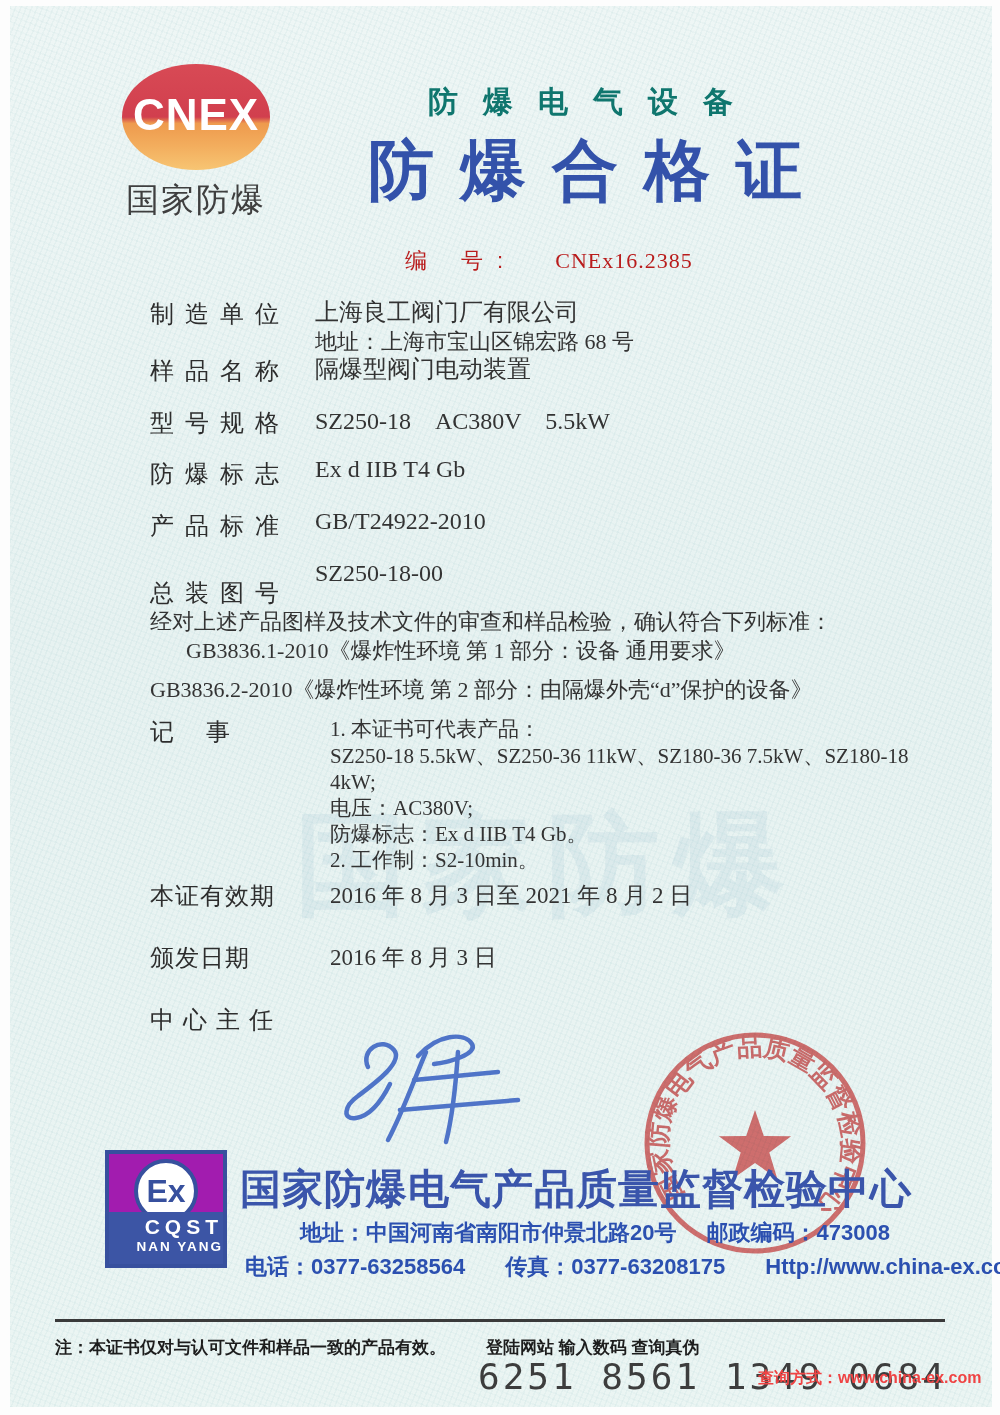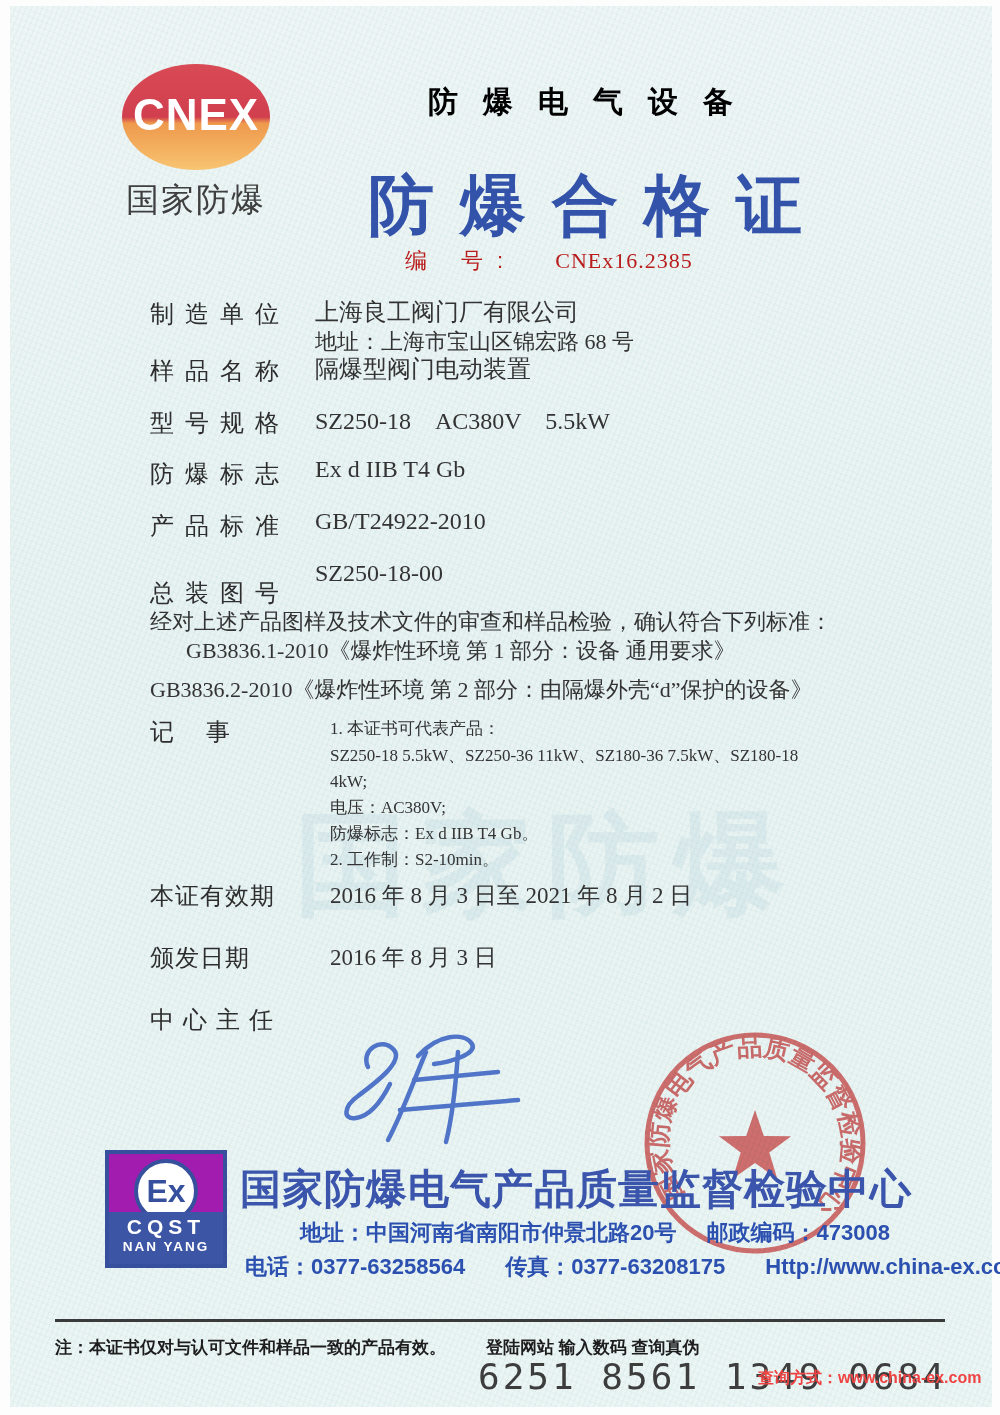--- a/index.html
+++ b/index.html
@@ -25,46 +25,46 @@
     background:linear-gradient(180deg,#d84a55 0%,#d13f4e 50%,#ee9a4d 56%,#f3ae5e 78%,#f7c573 100%);
   }
   .logo-text{
     left:122px;top:90px;width:148px;text-align:center;color:#ffffff;
     font-size:44px;font-weight:bold;letter-spacing:1px;
   }
   .logo-caption{
     left:108px;top:178px;width:176px;text-align:center;
     font-size:33px;color:#3f3f3f;letter-spacing:2px;
   }
-  .subtitle{left:428px;top:82px;font-size:30px;font-weight:bold;color:#000000;letter-spacing:25px;white-space:nowrap;}
-  .title{left:368px;top:126px;font-size:66px;font-weight:bold;color:#3352aa;letter-spacing:26px;white-space:nowrap;margin-top:35px;}
+  .subtitle{left:428px;top:82px;font-size:30px;font-weight:bold;color:#0f766e;letter-spacing:25px;white-space:nowrap;}
+  .title{left:368px;top:126px;font-size:66px;font-weight:bold;color:#3352aa;letter-spacing:26px;white-space:nowrap;}
   .certno-row{left:405px;top:246px;font-size:22px;color:#b91c1c;}
   .certno-label{letter-spacing:14px;}
   .certno-value{font-family:"Liberation Serif",serif;margin-left:38px;letter-spacing:1px;}
   
   .f-label{font-size:24px;color:#2d2d2d;letter-spacing:11px;white-space:nowrap;}
   .f-value{font-size:24px;color:#333333;font-family:"Liberation Serif",serif;white-space:nowrap;}
   .f-sub{font-size:22px;color:#333333;font-family:"Liberation Serif",serif;white-space:nowrap;}
   
   .std-line{font-size:22px;line-height:28px;color:#333333;font-family:"Liberation Serif",serif;white-space:nowrap;}
-  .rm-line{font-size:17px;line-height:26px;color:#333333;font-family:"Liberation Serif",serif;white-space:nowrap;}
+  .rm-line{font-size:21px;line-height:26px;color:#333333;font-family:"Liberation Serif",serif;white-space:nowrap;}
   .date-value{font-size:23px;color:#333333;font-family:"Liberation Serif",serif;white-space:nowrap;}
   
   .signature{left:330px;top:1022px;}
   .stamp{left:612px;top:1000px;opacity:0.88;mix-blend-mode:multiply;}
   .stamp text{font-size:26px;font-weight:bold;fill:#d95c5c;}
   
   .ex-logo{left:105px;top:1150px;width:122px;height:118px;border:4px solid #37509e;background:#a21caf;box-sizing:border-box;}
   .ex-circle{
     position:absolute;left:25px;top:5px;width:56px;height:56px;border:4px solid #37509e;border-radius:50%;
     display:flex;align-items:center;justify-content:center;background:#ffffff;
     font-size:32px;font-weight:bold;color:#37509e;
   }
   .ex-band{
-    position:absolute;left:0;right:0;bottom:0;height:52px;background:#3c55a5;color:#ffffff;text-align:center;
+    position:absolute;left:0;right:0;bottom:0;height:52px;background:#3c55a5;color:#ffffff;text-align:right;
   }
   .ex-band .l1{font-size:21px;letter-spacing:5px;margin-top:3px;font-weight:bold;}
   .ex-band .l2{font-size:13.5px;letter-spacing:2px;font-weight:bold;}
   .org-name{
     left:240px;top:1162px;width:700px;font-size:41px;font-weight:bold;color:#3a55ab;
     font-family:"Liberation Serif",serif;letter-spacing:1px;white-space:nowrap;
   }
   .contact{font-size:22px;font-weight:bold;color:#2b50b0;white-space:nowrap;}
   .gap30{display:inline-block;width:30px;}
   .gap40{display:inline-block;width:40px;}

